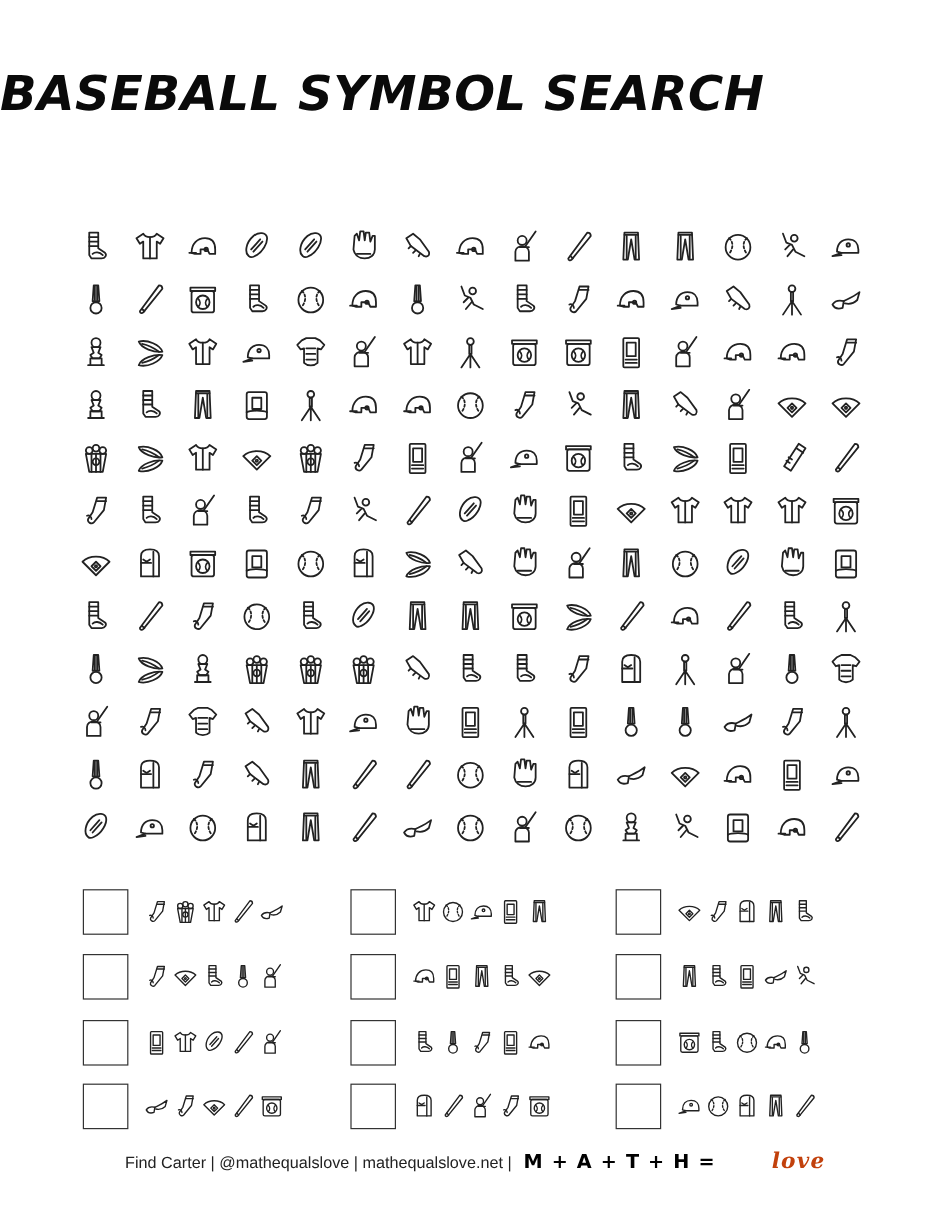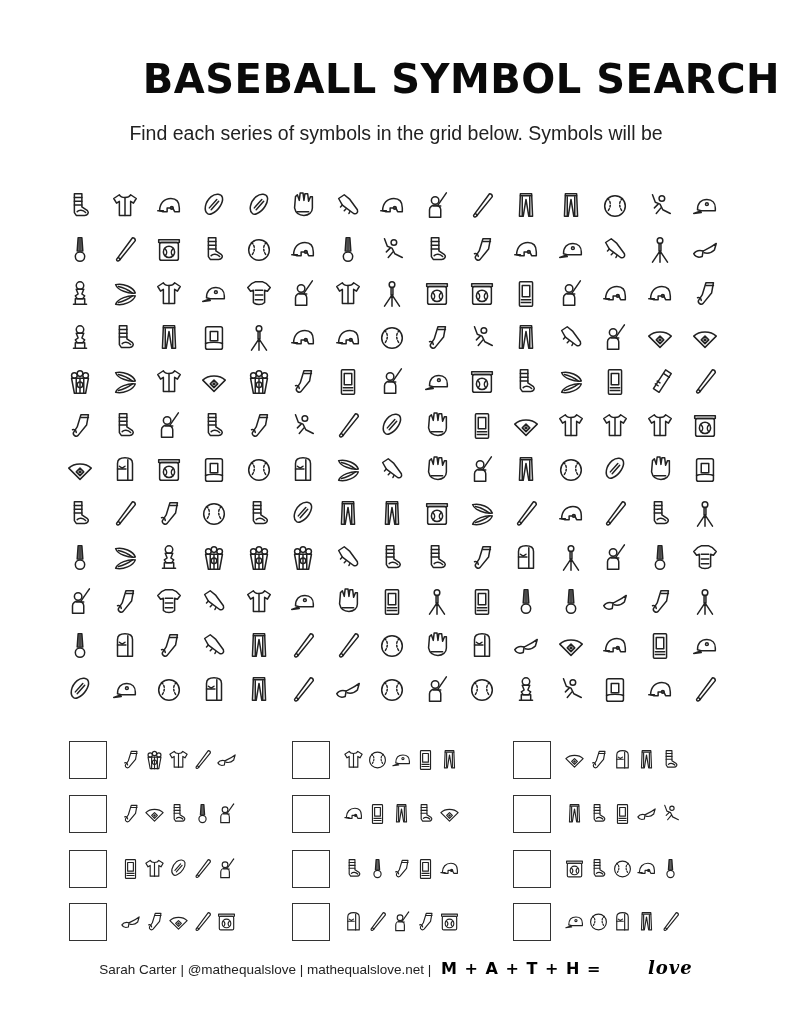--- a/index.html
+++ b/index.html
@@ -1,43 +1,42 @@
 <!DOCTYPE html>
 <html><head>
 <meta charset="utf-8">
 <style>
   html, body { margin:0; padding:0; background:#ffffff; }
   body { width:792px; height:1024px; position:relative; overflow:hidden;
          font-family:"Liberation Sans", "DejaVu Sans", sans-serif; color:#111; }
-  .title { position:absolute; top:56px; left:0; width:780px; text-align:right;
+  .title { position:absolute; top:56px; left:0; width:780px; text-align:left;
            font-family:"DejaVu Sans", sans-serif; font-weight:bold; font-size:40px;
-           letter-spacing:0.5px; color:#0a0a0a; }
+           letter-spacing:0.5px; color:#0a0a0a;font-style:italic; }
   .instructions { position:absolute; top:121px; left:0; width:792px; text-align:center;
            font-family:"Liberation Sans", sans-serif; font-size:19.5px; line-height:25px; color:#222; }
   .grid { position:absolute; left:58px; top:184px; width:676px; height:528px;
           display:grid; grid-template-columns:repeat(15, 44.6px); grid-template-rows:repeat(12, 44px); }
   .cell { display:flex; align-items:center; justify-content:center; }
   .cell svg { width:30px; height:30px; }
   .clues { position:absolute; top:741px; left:69px; width:660px; height:200px; }
   .clue { position:absolute; display:flex; align-items:center; }
   .box { width:38px; height:38px; border:1.6px solid #333; box-sizing:border-box; margin-right:12px; background:#fff; cursor:pointer; }
   .clue-icons { display:flex; align-items:center; gap:1px; }
   .clue-icons svg { width:23px; height:26px; }
   .footer { position:absolute; top:957px; left:0; width:792px; text-align:center;
             font-size:13.5px; color:#222; font-family:"Liberation Sans", sans-serif; white-space:nowrap; }
   .footer .brand { font-family:"DejaVu Sans", sans-serif; font-weight:bold; font-size:16px; color:#000; margin-left:6px; letter-spacing:1px; }
-  .footer .love { font-family:"DejaVu Serif", serif; font-style:italic; color:#000000; font-size:18px;margin-left:40px; }
+  .footer .love { font-family:"DejaVu Serif", serif; font-style:italic; color:#c2410c; font-size:18px;margin-left:40px; }
   svg { fill:none; stroke:#222; stroke-width:1.6; stroke-linecap:round; stroke-linejoin:round; }
 </style>
 </head>
 <body>
 
 <div class="title">BASEBALL SYMBOL SEARCH</div>
 <div class="instructions">
-  <div>Find each series of symbols in the grid below. Symbols will be</div>
 </div>
 
 <div class="grid" id="grid">
     <div class="cell">
       <svg viewBox="0 0 32 32">
         <path d="M10 3h8v14l6 4c2 2 0 5-3 5h-9l-2-3z"></path>
         <path d="M10 7h8M10 11h8M10 15h8"></path>
         <path d="M13 22c2-2 6-2 9 1"></path>
       </svg>
     </div>
@@ -1617,21 +1616,21 @@
         </svg>
         <svg viewBox="0 0 32 32">
           <path d="M24 3c2 0 3 1 3 3L10 27c-1 1-3 1-3-1z"></path>
           <path d="M9 24l2 2"></path>
         </svg>
       </div>
     </div>
   </div>
 
 <div class="footer">
-  <span>Sarah Carter</span>
+  <span>Find Carter</span>
   <span>|</span>
   <span>@mathequalslove</span>
   <span>|</span>
   <span>mathequalslove.net</span>
   <span>|</span>
   <span class="brand">
     <span>M + A + T + H =</span>
     <span class="love">love</span>
   </span>
 </div>

